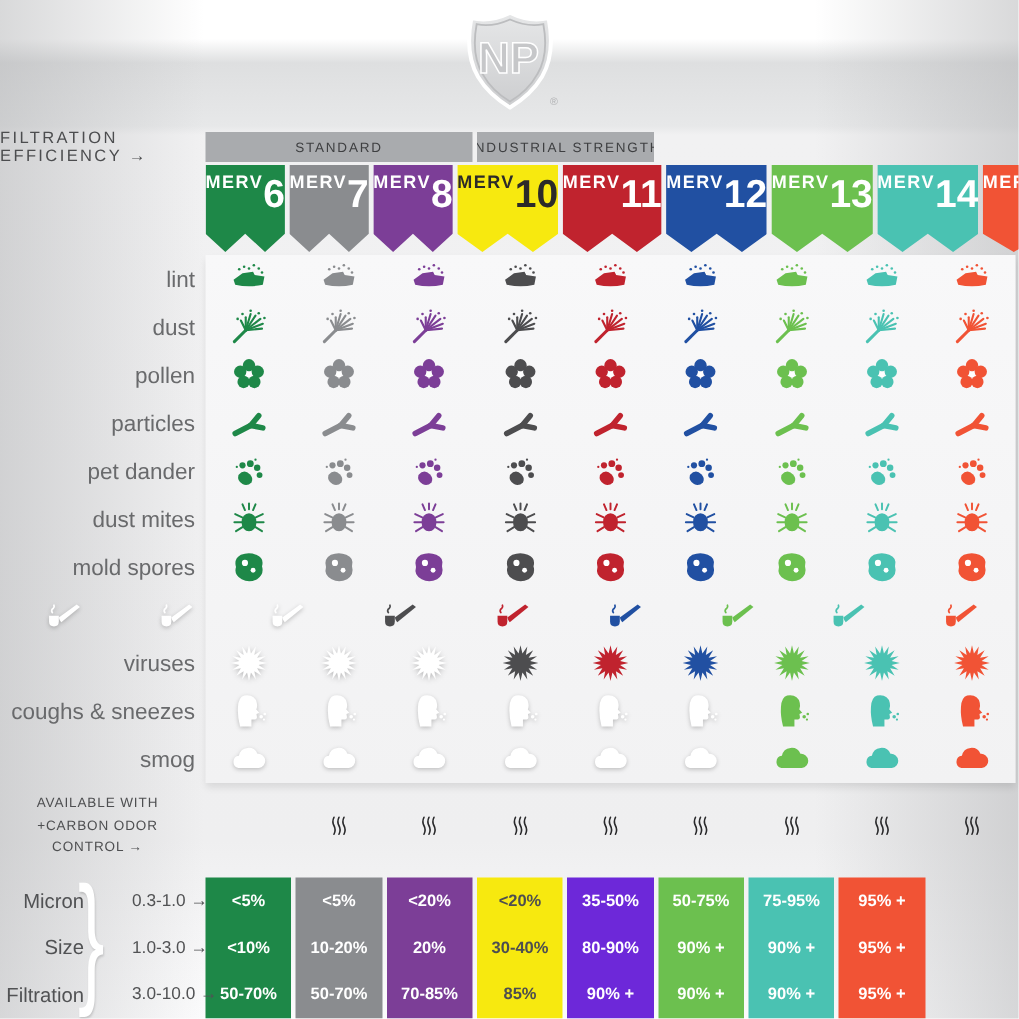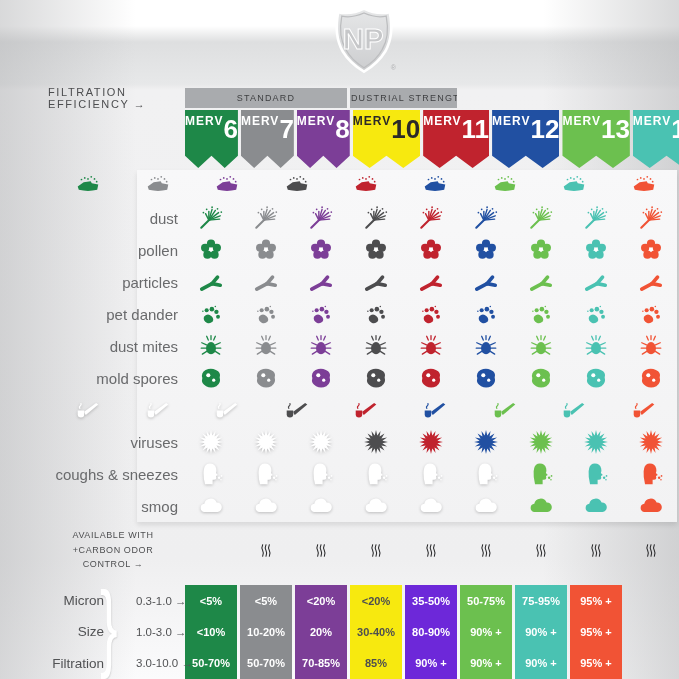--- a/index.html
+++ b/index.html
@@ -3,21 +3,21 @@
 <meta charset="utf-8">
 <style>
   html,body{margin:0;padding:0;}
   body{
     width:679px;height:679px;position:relative;overflow:hidden;
     font-family:"Liberation Sans",sans-serif;
     background:
       linear-gradient(90deg, rgba(178,179,181,.50), rgba(255,255,255,0) 20%, rgba(255,255,255,0) 80%, rgba(178,179,181,.50)),
       linear-gradient(180deg,#ffffff 0px,#ffffff 26px,#dedfe0 42px,#e7e8e9 84px,#f1f1f2 90px,#efeff0 560px,#fbfbfc 679px);
   }
-  .abs{position:absolute;padding-left:48px;}
+  .abs{position:absolute;}
   
   .logo-wrap{left:0;right:0;top:5px;display:flex;justify-content:center;}
   .filt-label{left:0;top:88px;width:130px;height:20px;display:flex;align-items:center;justify-content:flex-end;
     font-size:11px;letter-spacing:1.6px;color:#4c4d4f;}
   .col-grid{left:137px;right:2px;display:grid;grid-template-columns:repeat(9,1fr);gap:3px;}
   .group-bar{top:88px;height:20px;}
   .group-seg{background:#a9abae;color:#3e3f41;font-size:9px;letter-spacing:1.2px;white-space:nowrap;
     display:flex;align-items:center;justify-content:center;overflow:hidden;}
   .banner-row{top:110px;height:58px;}
   .banner{clip-path:polygon(0 0,100% 0,100% 79%,75% 100%,50% 79%,25% 100%,0 79%);
@@ -211,20 +211,21 @@
     </div>
     <div class="banner" style="background:#F15335;color:#FFFFFF">
       <div class="b-merv">MERV</div>
       <div class="b-num">15+</div>
     </div>
   </div>
 
 <div class="abs grid-panel"></div>
 <div class="abs particle-grid">
     <div class="p-row">
+      <div class="p-label">lint</div>
       <div class="cells">
         <div class="cell" style="color:#1E8848">
           <svg class="ic" aria-hidden="true">
             <use href="#sym-lint"></use>
           </svg>
         </div>
         <div class="cell" style="color:#8A8C8F">
           <svg class="ic" aria-hidden="true">
             <use href="#sym-lint"></use>
           </svg>

